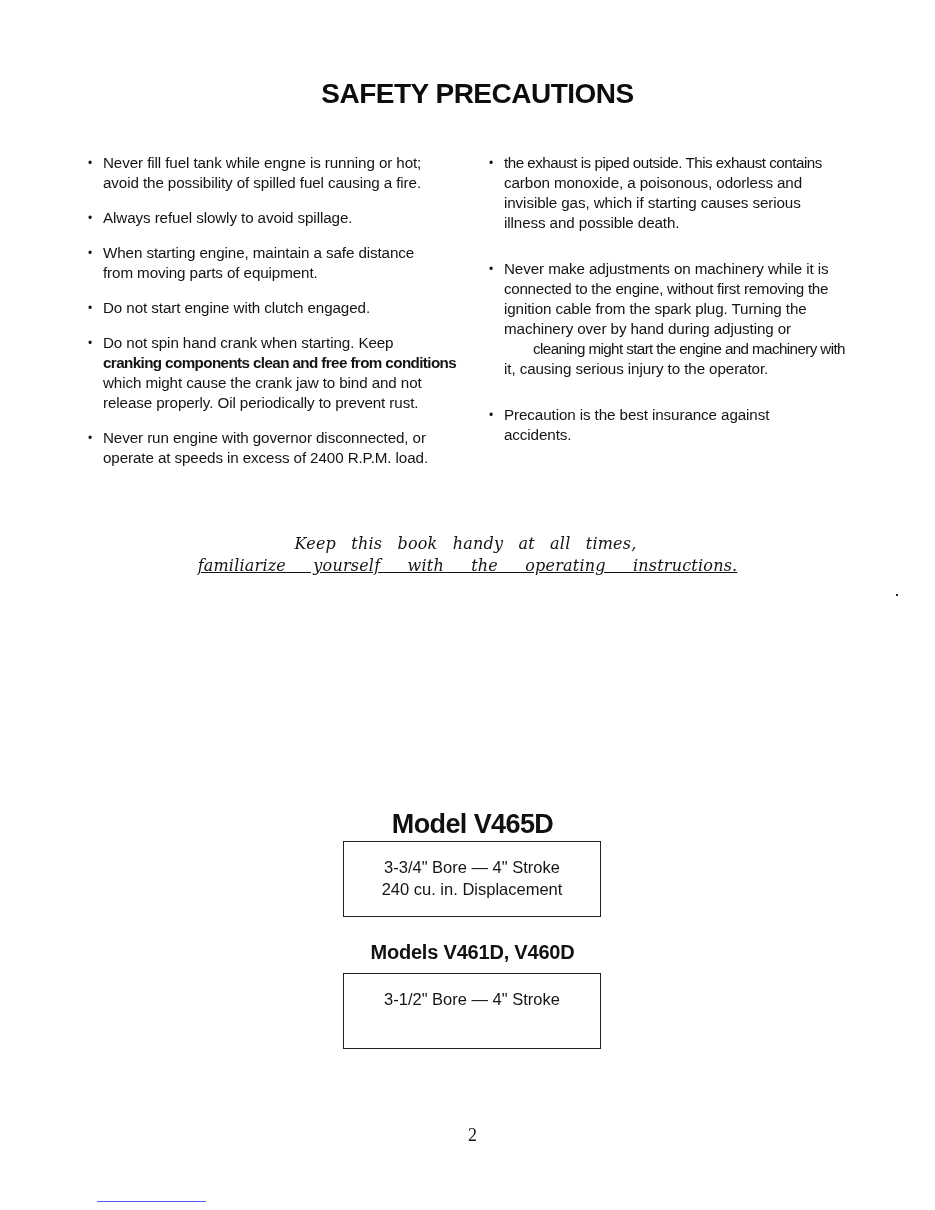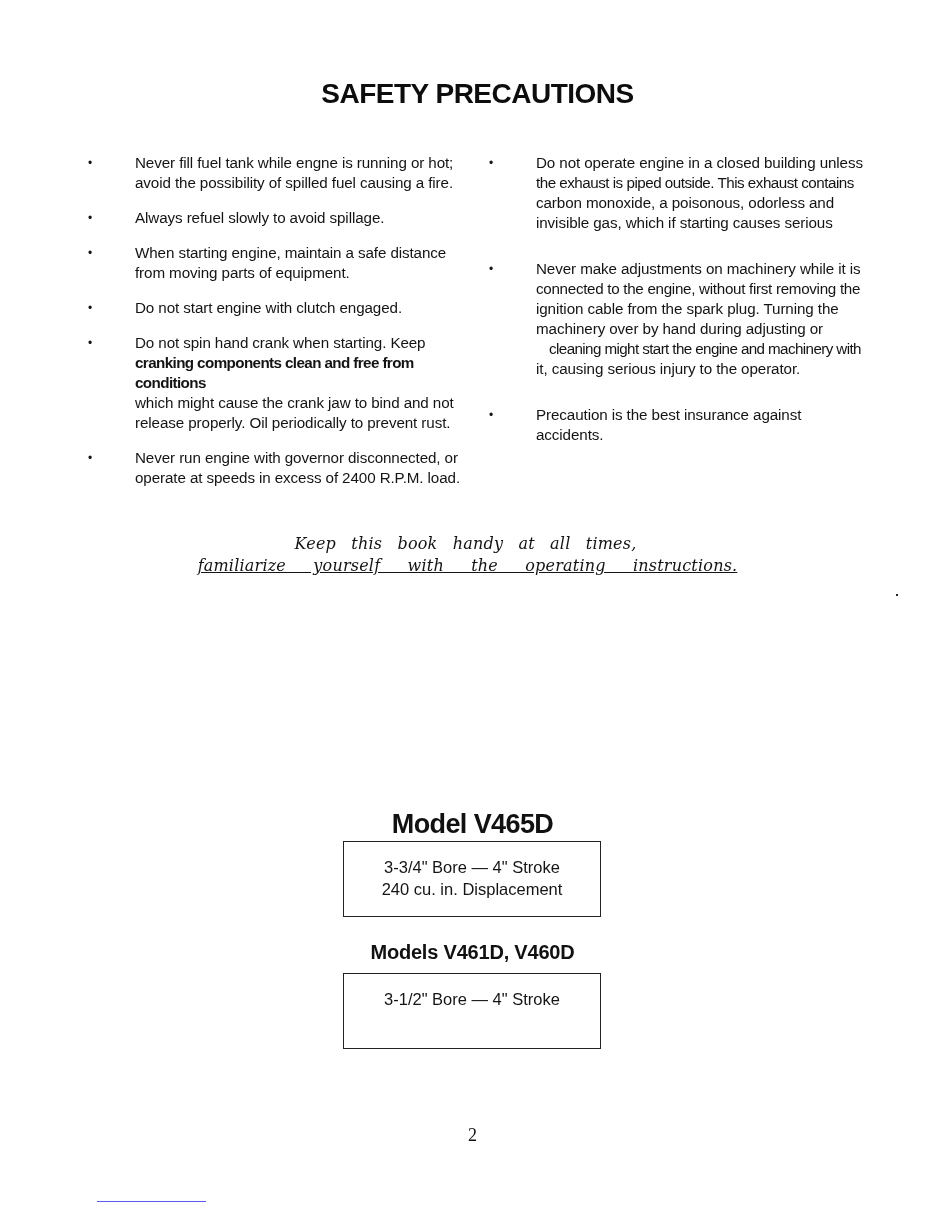--- a/index.html
+++ b/index.html
@@ -41,21 +41,21 @@
       line-height: 20px;
       color: #141414;
       letter-spacing: -0.1px;
     }
     .bullet-dot {
       position: absolute;
       left: 0;
       top: 0;
       font-size: 12px;
     }
-    .bullet-text { display: block; margin-left: 32px; }
+    .bullet-text { display: block; }
     .motto {
       position: absolute;
       left: 0;
       width: 935px;
       text-align: center;
       font-family: "DejaVu Serif", serif;
       font-style: italic;
       font-size: 16px;
       color: #141414;
       word-spacing: 10px;
@@ -155,24 +155,24 @@
   <div class="bullet-item">
     <span class="bullet-dot">•</span>
     <span class="bullet-text">Never run engine with governor disconnected, or</span>
     <span class="bullet-text">operate at speeds in excess of 2400 R.P.M. load.</span>
   </div>
 </div>
 
 <div class="col col-right">
   <div class="bullet-item" style="margin-bottom: 26px;">
     <span class="bullet-dot">•</span>
-    <span class="bullet-text">Do not operate engine in a closed building unless</span>
     <span class="bullet-text" style="letter-spacing: -0.5px;">the exhaust is piped outside. This exhaust contains</span>
     <span class="bullet-text">carbon monoxide, a poisonous, odorless and</span>
     <span class="bullet-text">invisible gas, which if starting causes serious</span>
+    <span class="bullet-text">illness and possible death.</span>
   </div>
   <div class="bullet-item" style="margin-bottom: 26px;">
     <span class="bullet-dot">•</span>
     <span class="bullet-text">Never make adjustments on machinery while it is</span>
     <span class="bullet-text" style="letter-spacing: -0.3px;">connected to the engine, without first removing the</span>
     <span class="bullet-text">ignition cable from the spark plug. Turning the</span>
     <span class="bullet-text">machinery over by hand during adjusting or</span>
     <span class="bullet-text" style="letter-spacing: -0.6px; text-align: center;">cleaning might start the engine and machinery with</span>
     <span class="bullet-text">it, causing serious injury to the operator.</span>
   </div>

